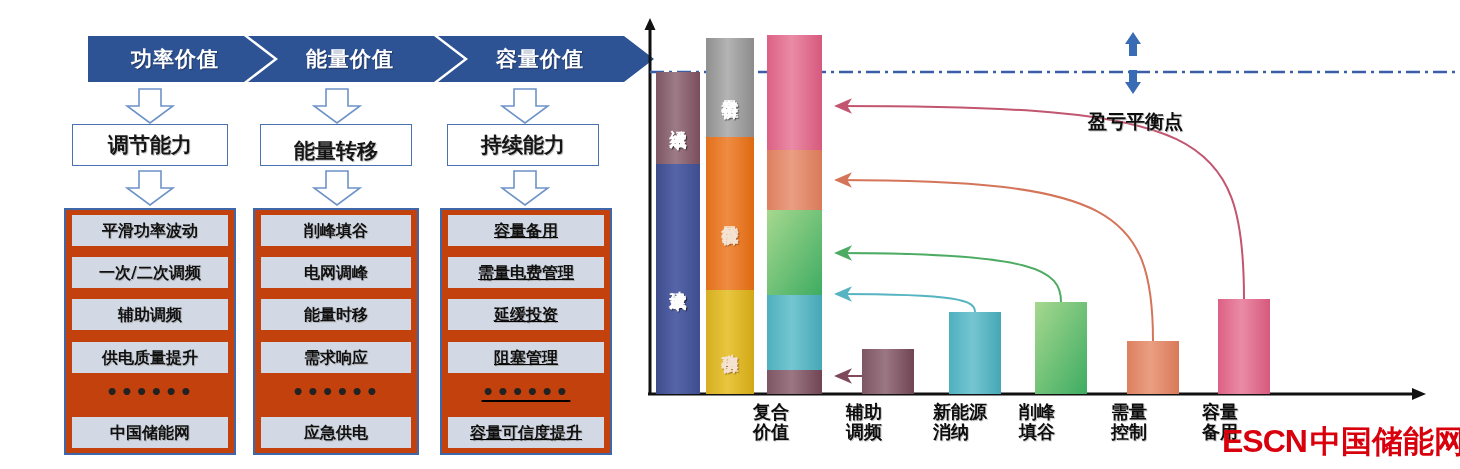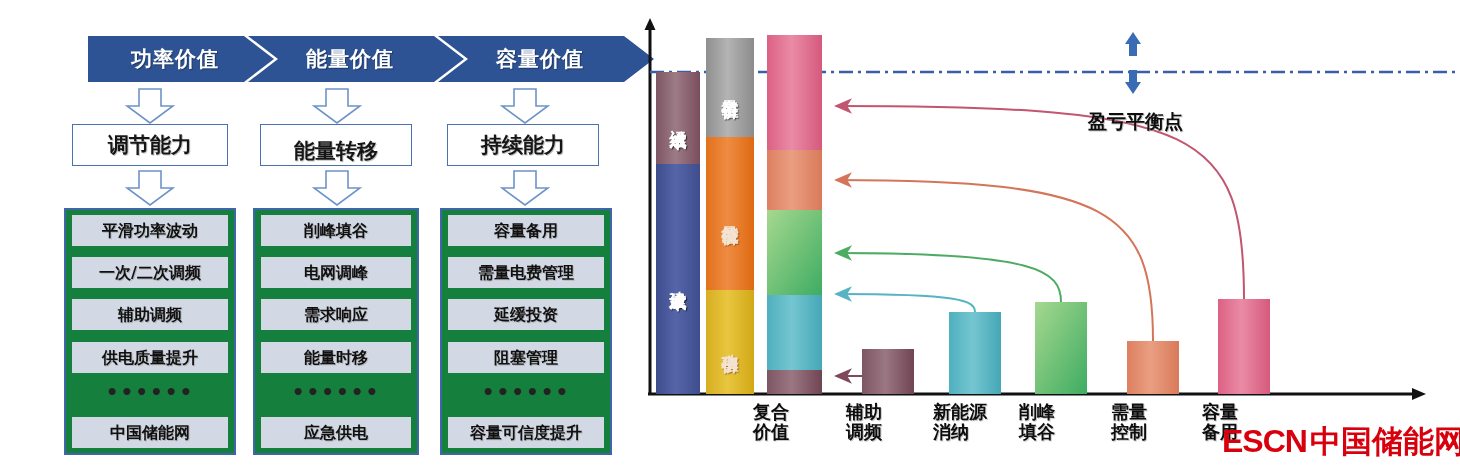--- a/index.html
+++ b/index.html
@@ -35,21 +35,21 @@
   .mid-box {
     position: absolute; height: 42px;
     border: 1.5px solid #4a72b0; background: #ffffff;
     display: flex; align-items: center; justify-content: center;
     font-size: 21px; font-weight: bold; color: #151515;
     text-shadow: 1px 1px 0px rgba(150,150,150,.55);
   }
 
   .list-box {
     position: absolute; top: 208px; height: 247px;
-    border: 2px solid #3f66a8; background: #15803d;
+    border: 2px solid #3f66a8; background: #c2410c;
     padding: 5px 6px;
     display: flex; flex-direction: column; justify-content: space-between;
   }
   .list-item {
     background: #d3d9e4; color: #101010;
     font-size: 16px; font-weight: bold;
     height: 31px; line-height: 31px; text-align: center;
     text-shadow: 1px 1px 0px rgba(150,150,150,.5);
     white-space: nowrap;
   }
@@ -165,27 +165,27 @@
       <div class="list-item">一次/二次调频</div>
       <div class="list-item">辅助调频</div>
       <div class="list-item">供电质量提升</div>
       <div class="list-item dots">••••••</div>
       <div class="list-item">中国储能网</div>
     </div>
 
     <div class="list-box" style="left:253px; width:166px;">
       <div class="list-item">削峰填谷</div>
       <div class="list-item">电网调峰</div>
+      <div class="list-item">能量时移</div>
       <div class="list-item">需求响应</div>
-      <div class="list-item">能量时移</div>
       <div class="list-item dots">••••••</div>
       <div class="list-item">应急供电</div>
     </div>
 
-    <div class="list-box" style="left:440px; width:172px;">
+    <div class="list-box" style="left:440px; width:172px;text-decoration:underline;">
       <div class="list-item">容量备用</div>
       <div class="list-item">需量电费管理</div>
       <div class="list-item">延缓投资</div>
       <div class="list-item">阻塞管理</div>
       <div class="list-item dots">••••••</div>
       <div class="list-item">容量可信度提升</div>
     </div>
   </div>
 
   <div id="chart-panel">

